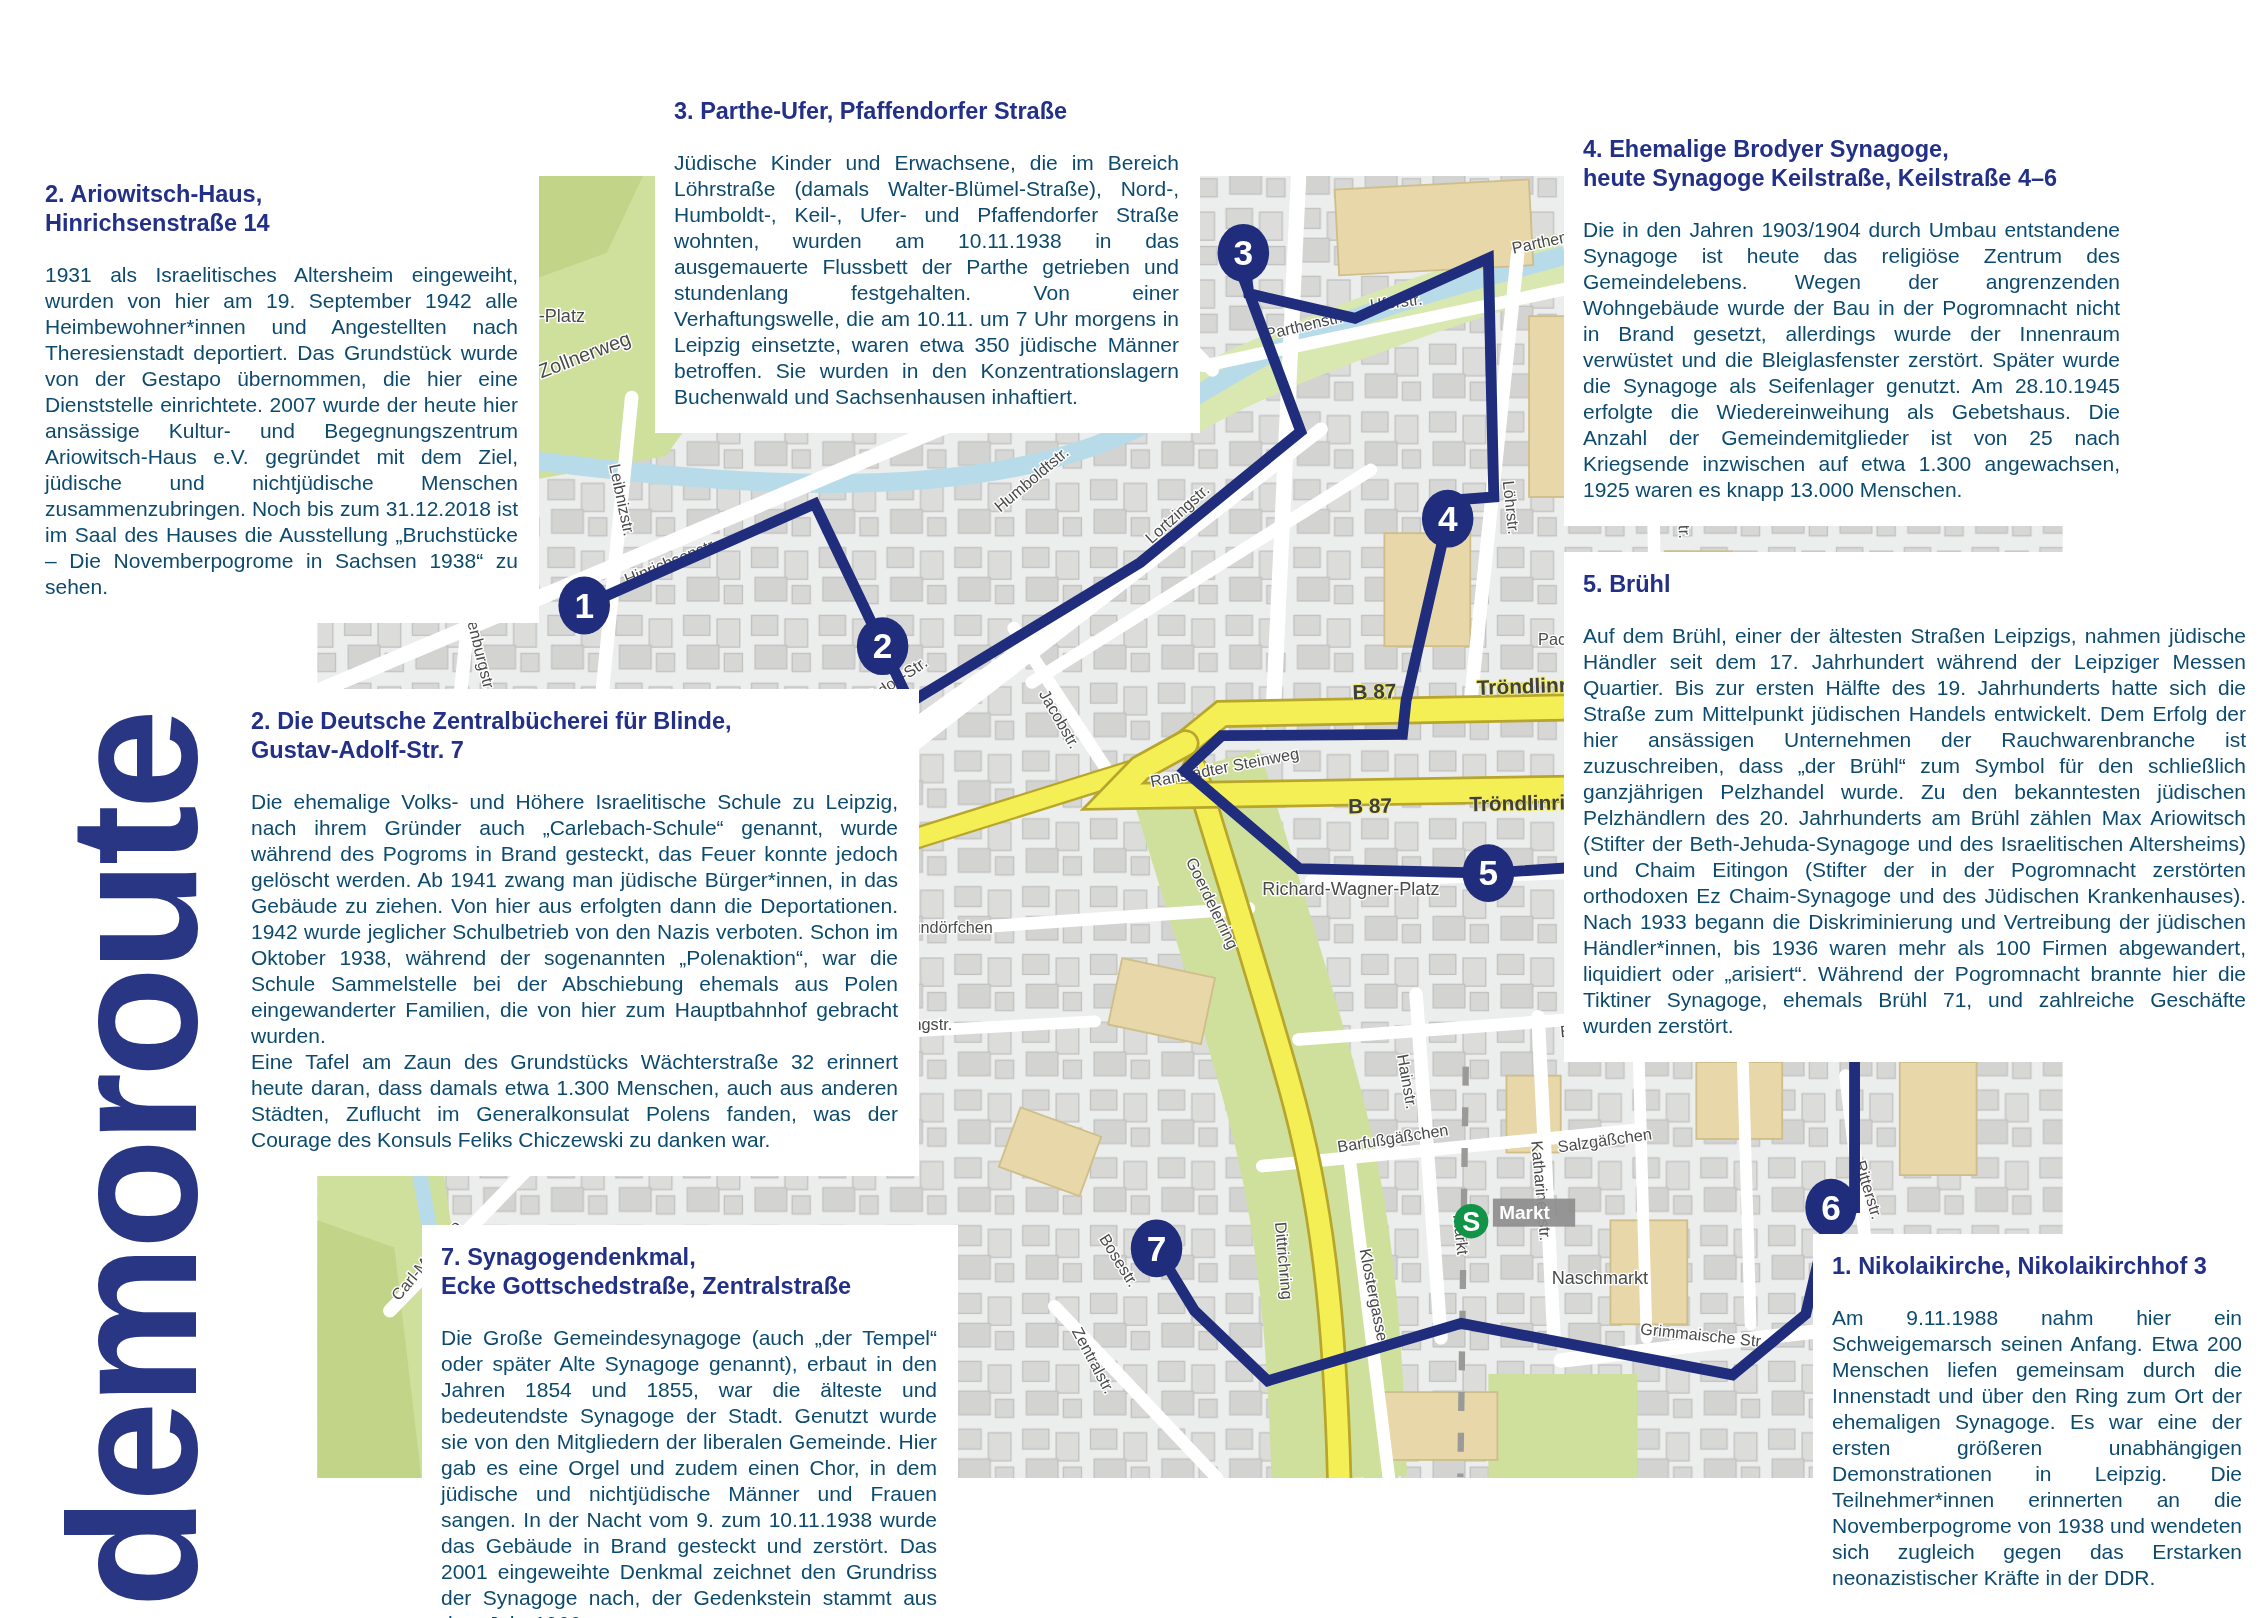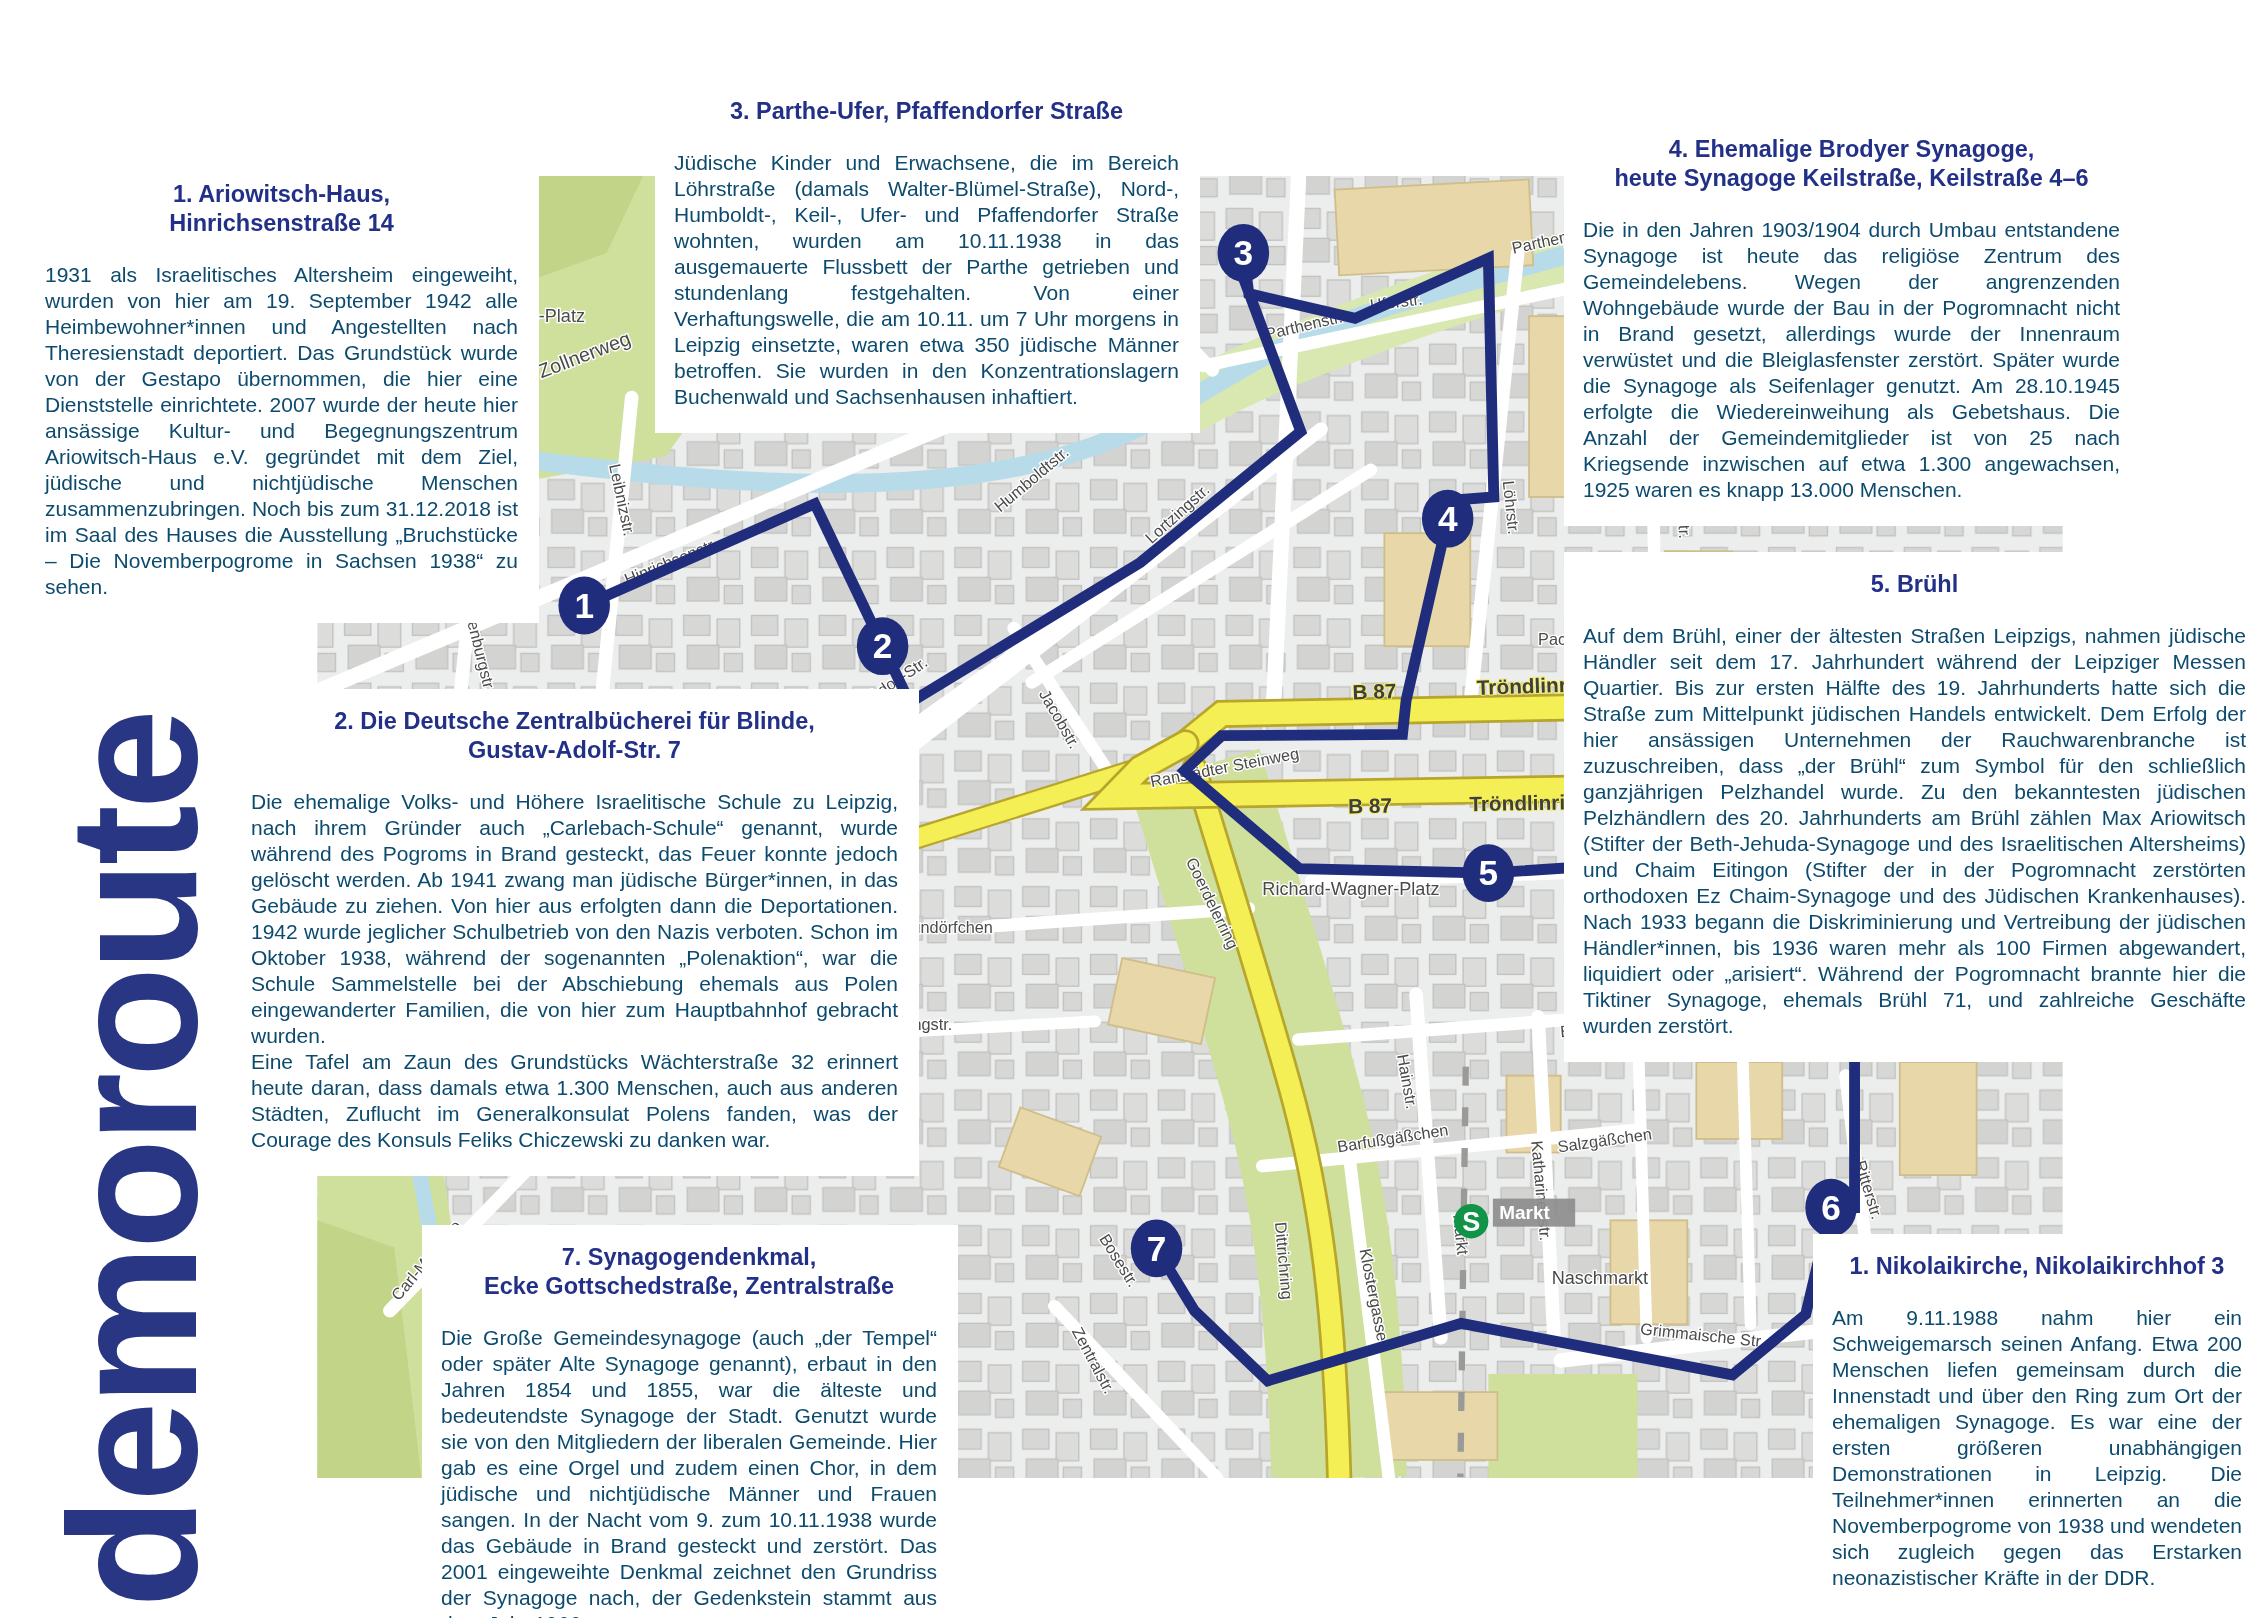--- a/index.html
+++ b/index.html
@@ -5,21 +5,21 @@
   html,body{margin:0;padding:0;}
   body{
     width:2275px;height:1619px;position:relative;background:#ffffff;
     font-family:"Liberation Sans",sans-serif;overflow:hidden;
   }
   
   #map{position:absolute;left:317px;top:176px;z-index:1;}
   
   .station{position:absolute;background:#ffffff;z-index:3;box-sizing:border-box;padding:18px 21px 23.5px 19px;}
   .station .title{color:#223087;font-weight:bold;font-size:23.5px;line-height:29px;margin:0 0 23.5px 0;}
-  .station .title span{display:block;text-align:center;}
+  .station .title span{display:block;}
   .station .body{font-size:21px;line-height:26px;margin:0;text-align:justify;color:#0c4a6e;white-space:pre-line;}
   #station-1{left:26px;top:162px;width:513px;}
   #station-2{left:232px;top:689px;width:687px;}
   #station-3{left:655px;top:79px;width:545px;}
   #station-4{left:1564px;top:117px;width:577px;}
   #station-5{left:1564px;top:552px;width:703px;}
   #station-6{left:1813px;top:1234px;width:450px;}
   #station-7{left:422px;top:1225px;width:536px;}
   
   #vtitle{
@@ -191,21 +191,21 @@
       <text x="3252" y="2724" text-anchor="middle" fill="#ffffff" font-size="60" font-weight="bold" font-family="&quot;Liberation Sans&quot;, sans-serif">S</text>
       <rect x="3300" y="2652" width="182" height="62" fill="#8d8d8d" opacity="0.92"></rect>
       <text x="3314" y="2698" class="badge-txt">Markt</text>
     </g>
 </svg>
 
 <div id="vtitle">demoroute</div>
 
 <div class="station" id="station-1">
   <h2 class="title">
-    <span>1. Ariowitsch-Haus,</span>
+    <span>2. Ariowitsch-Haus,</span>
     <span>Hinrichsenstraße 14</span>
   </h2>
   <p class="body">1931 als Israelitisches Altersheim eingeweiht, wurden von hier am 19. September 1942 alle Heimbewohner*innen und Angestellten nach Theresienstadt deportiert. Das Grundstück wurde von der Gestapo übernommen, die hier eine Dienststelle einrichtete. 2007 wurde der heute hier ansässige Kultur- und Begegnungszentrum Ariowitsch-Haus e.V. gegründet mit dem Ziel, jüdische und nichtjüdische Menschen zusammenzubringen. Noch bis zum 31.12.2018 ist im Saal des Hauses die Ausstellung „Bruchstücke – Die Novemberpogrome in Sachsen 1938“ zu sehen.</p>
 </div>
 
 <div class="station" id="station-3">
   <h2 class="title">
     <span>3. Parthe-Ufer, Pfaffendorfer Straße</span>
   </h2>
   <p class="body">Jüdische Kinder und Erwachsene, die im Bereich Löhrstraße (damals Walter-Blümel-Straße), Nord-, Humboldt-, Keil-, Ufer- und Pfaffendorfer Straße wohnten, wurden am 10.11.1938  in das ausgemauerte Flussbett der Parthe getrieben und stundenlang festgehalten. Von einer  Verhaftungswelle, die am 10.11. um 7 Uhr morgens in Leipzig einsetzte, waren etwa 350 jüdische Männer betroffen. Sie wurden in den Konzentrationslagern Buchenwald und Sachsenhausen inhaftiert.</p>

